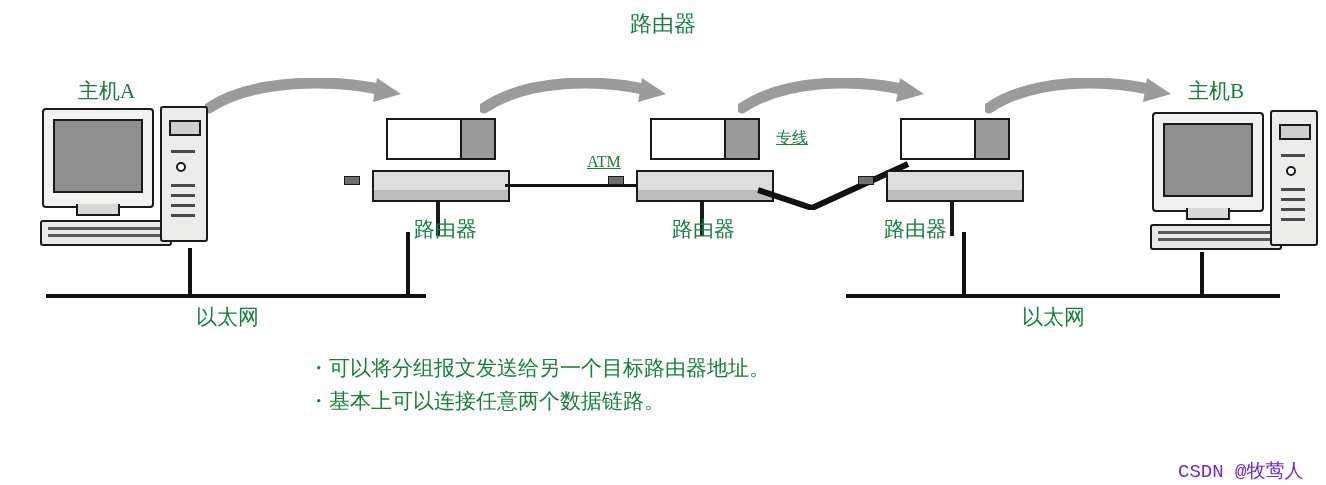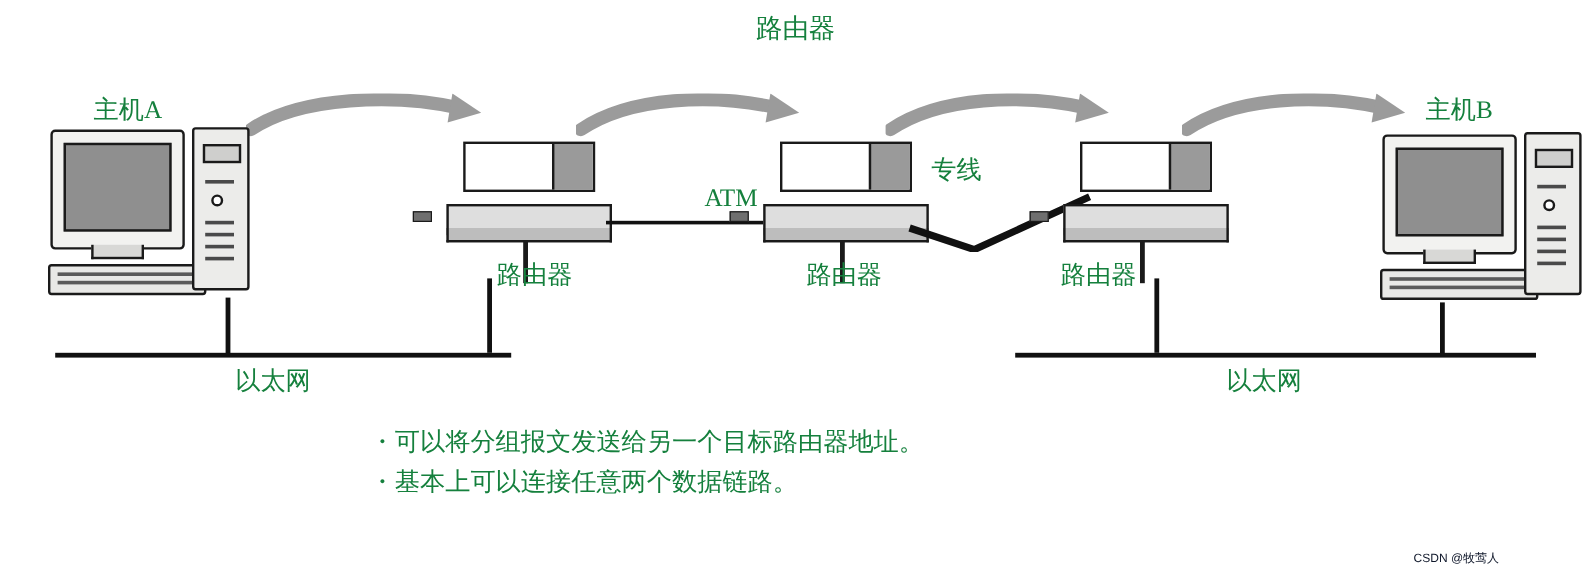--- a/index.html
+++ b/index.html
@@ -25,21 +25,21 @@
     white-space: nowrap;
     line-height: 1.25;
   }
   .title-line {
     font-size: 22px;
     text-align: center;
   }
   .node-label { font-size: 21px; }
   .host-label { font-size: 21px; }
   .net-label { font-size: 21px; }
-  .link-label { font-size: 21px; }
+  .link-label { font-size: 16px; text-decoration: underline; }
 
   
   .pc { position: absolute; }
   .pc .monitor-body {
     position: absolute;
     left: 0; top: 0;
     width: 108px; height: 96px;
     background: #f2f2f0;
     border: 2px solid #1a1a1a;
     border-radius: 4px;
@@ -158,23 +158,23 @@
 
   .bullets {
     position: absolute;
     font-size: 21px;
     line-height: 1.55;
   }
   .bullets div { white-space: nowrap; }
 
   .watermark {
     position: absolute;
-    font-family: Liberation Sans, sans-serif;
-    font-size: 10px;
-    color: #0f172a;
+    font-family: Liberation Mono, monospace;
+    font-size: 19px;
+    color: #6d28d9;
   }
 </style>
 </head>
 <body>
 
 <div id="stage">
 
   <div class="abs lbl title-line" style="left:0; top:10px; width:1326px;">路由器</div>
 
   <svg class="arrow" style="left:205px; top:78px;" width="200" height="40" viewBox="0 0 200 40">

